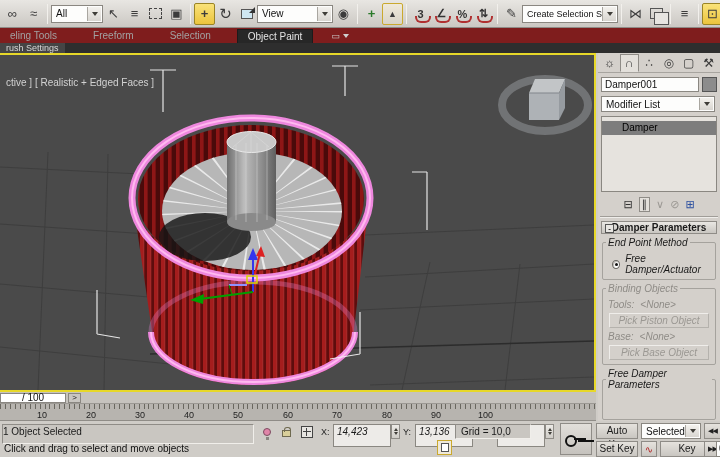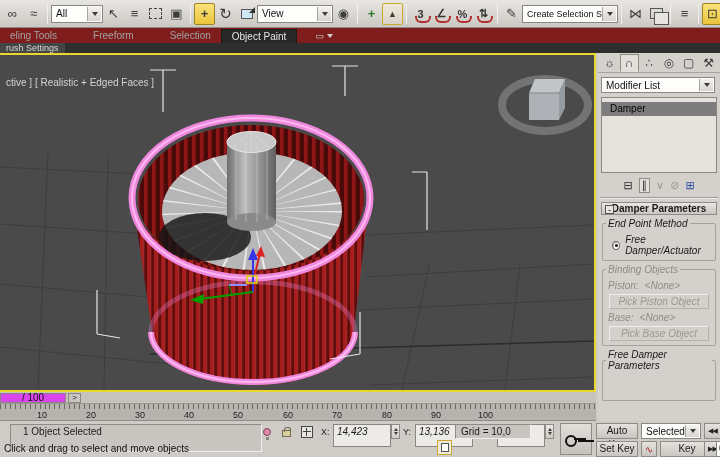--- a/index.html
+++ b/index.html
@@ -48,21 +48,21 @@
 
   
   #cmd-panel { position:absolute; left:598px; top:53px; width:122px; height:368px; background:#d4d0cb; overflow:hidden; }
   #panel-tabs { display:flex; height:20px; border-bottom:1px solid #a7a49f; align-items:center; padding:0 2px; gap:1px; }
   .ptab { width:19px; height:18px; display:flex; align-items:center; justify-content:center; font-size:12px; color:#3a3a3a; }
   .ptab.active { background:#e3e0db; border:1px solid #8f8c87; border-bottom-color:#e3e0db; }
   .fieldrow { display:flex; align-items:center; margin:4px 3px 0 3px; gap:3px; }
   .text-field { flex:1; height:15px; background:#fdfdfc; border:1px solid #8a8781; padding:0 3px; line-height:13px; color:#111; }
   .color-swatch { width:15px; height:15px; background:#8c8c8c; border:1px solid #555; }
   #mod-stack { margin:4px 3px 0 3px; height:76px; background:#e6e3de; border:1px solid #8a8781; }
-  #stack-row { margin-top:4px; height:14px; background:#7d7d7d; color:#000; padding-left:8px; line-height:14px; }
+  #stack-row { margin-top:4px; height:14px; background:#7d7d7d; color:#000; padding-left:20px; line-height:14px; }
   #stack-toolbar { display:flex; align-items:center; justify-content:center; gap:6px; height:18px; margin-top:3px; }
   .stk-icon { font-size:11px; color:#333; }
   .stk-icon.disabled { color:#9b9893; }
   .stk-icon.blue { color:#2b4fa0; }
   .hsep { height:2px; margin:3px 2px; border-top:1px solid #a09d98; border-bottom:1px solid #efedea; }
   #rollout-header { margin:2px 3px; height:13px; background:linear-gradient(#e9e7e3,#c9c6c1); border:1px solid #8f8c87;
     display:flex; align-items:center; justify-content:center; position:relative; font-weight:bold; }
   #rollout-minus { position:absolute; left:3px; top:2px; width:9px; height:9px; border:1px solid #555; background:#e8e6e2;
     font-size:8px; line-height:7px; text-align:center; font-weight:bold; }
   fieldset { border:1px solid #a5a29d; border-radius:2px; margin:3px 4px 0 4px; padding:2px 3px 4px 3px; position:relative;font-style:italic; }
@@ -74,29 +74,29 @@
   .radio.on::after { content:""; position:absolute; left:2px; top:2px; width:3px; height:3px; border-radius:50%; background:#111; }
   .pick-btn { display:block; margin:3px auto 0 auto; width:100px; height:15px; background:#d4d0cb;
     border:1px solid #b5b2ad; border-top-color:#efedea; border-left-color:#efedea; color:#9b9893; text-align:center; line-height:13px; }
   .bind-row { display:flex; gap:6px; margin:3px 0 0 2px; }
   .tri-up-s { width:0; height:0; border-left:2.5px solid transparent; border-right:2.5px solid transparent; border-bottom:3px solid #3f3d38; }
   .tri-down-s { width:0; height:0; border-left:2.5px solid transparent; border-right:2.5px solid transparent; border-top:3px solid #3f3d38; }
 
   
   #bottom-area { position:absolute; left:0; top:421px; width:720px; height:36px; background:#cfccc7; }
   #time-slider-row { position:absolute; left:0; top:392px; width:596px; height:12px; background:#c6c3be; border-bottom:1px solid #9b9893; }
-  #time-handle { position:absolute; left:0; top:1px; width:66px; height:10px; background:#d946ef; border:1px solid #8a8781;
+  #time-handle { position:absolute; left:0; top:1px; width:66px; height:10px; background:#ffffff; border:1px solid #8a8781;
     text-align:center; line-height:8px; color:#111; }
   #time-next { position:absolute; left:68px; top:1px; width:13px; height:10px; background:#c9c6c1; border:1px solid #8a8781;
     text-align:center; line-height:8px; font-size:8px; }
   #ruler { position:absolute; left:0; top:404px; width:596px; height:17px; background:#b7b4af; border-bottom:1px solid #8f8c87;
     background-image:repeating-linear-gradient(90deg,#69675f 0 1px,transparent 1px 4.95px); background-size:100% 5px; background-repeat:no-repeat; }
   .ruler-num { position:absolute; top:6px; font-size:9px; color:#222; }
   .sunken { background:#c9c6c1; border:1px solid #8f8c87; border-bottom-color:#f0eeea; border-right-color:#f0eeea; }
-  #status-text { position:absolute; left:10px; top:3px; width:252px; height:28px; line-height:13px; padding-left:12px; }
+  #status-text { position:absolute; left:2px; top:3px; width:252px; height:20px; line-height:13px; padding-left:0; }
   .mini-icon { position:absolute; top:3px; width:17px; height:15px; display:flex; align-items:center; justify-content:center; }
   .bulb { width:8px; height:8px; border-radius:50%; background:#e085a8; border:1px solid #7c4b60; position:relative; }
   .bulb::after { content:""; position:absolute; left:2px; top:8px; width:3px; height:3px; background:#8a8781; }
   .lock { width:9px; height:7px; background:#d9cf9a; border:1px solid #6f6a50; position:relative; margin-top:4px; }
   .lock::before { content:""; position:absolute; left:1px; top:-4px; width:5px; height:4px; border:1px solid #6f6a50; border-bottom:none; border-radius:3px 3px 0 0; }
   .xform-icon { width:12px; height:12px; border:1px solid #444; background:
     linear-gradient(#444,#444) center/8px 1px no-repeat, linear-gradient(#444,#444) center/1px 8px no-repeat, #e7e5e1; }
   .coord-label { position:absolute; top:6px; font-size:9px; color:#222; }
   .coord-field { position:absolute; top:3px; height:23px; background:#edebe8; border:1px solid #8a8781; line-height:13px; padding-left:3px;font-style:italic; }
   .coord-spin { position:absolute; top:3px; width:9px; height:15px; background:linear-gradient(#eceae6,#cfccc7);
@@ -188,21 +188,21 @@
   <div class="tb-sep"></div>
   <div class="tb-icon active">⊡</div>
   <div class="tb-icon">∿</div>
 
 </div>
 
 <div id="ribbon-tabs">
   <div class="rtab">eling Tools</div>
   <div class="rtab" style="margin-left:16px">Freeform</div>
   <div class="rtab" style="margin-left:16px">Selection</div>
-  <div class="rtab active" style="">Object Paint</div>
+  <div class="rtab active" style="margin-left:16px">Object Paint</div>
   <div id="ribbon-min-btn">
     <span>▭</span>
     <span class="tri-down" style="border-top-color:#cfcfcf"></span>
   </div>
 </div>
 <div id="subtab-row">
   <div id="subtab">rush Settings</div>
 </div>
 
 <div id="viewport">
@@ -305,20 +305,24 @@
 <div id="cmd-panel">
   <div id="panel-tabs">
     <div class="ptab">☼</div>
     <div class="ptab active">∩</div>
     <div class="ptab">∴</div>
     <div class="ptab">◎</div>
     <div class="ptab">▢</div>
     <div class="ptab">⚒</div>
   </div>
 
+  <div class="fieldrow">
+    <div class="text-field">Damper001</div>
+    <div class="color-swatch"></div>
+  </div>
 
   <div class="fieldrow">
     <div class="dd" style="width:114px;height:16px">
       <span>Modifier List</span>
       <span class="arrow-box">
           <span class="tri-down"></span>
         </span>
     </div>
   </div>
 
@@ -345,21 +349,21 @@
     <legend>End Point Method</legend>
     <div class="radio-row">
       <span class="radio on"></span>
       <span>Free Damper/Actuator</span>
     </div>
   </fieldset>
 
   <fieldset class="disabled">
     <legend>Binding Objects</legend>
     <div class="bind-row">
-      <span class="disabled-text">Piston:</span>
+      <span class="disabled-text">Tools:</span>
       <span class="disabled-text">&lt;None&gt;</span>
     </div>
     <div class="pick-btn">Pick Piston Object</div>
     <div class="bind-row">
       <span class="disabled-text">Base:</span>
       <span class="disabled-text">&lt;None&gt;</span>
     </div>
     <div class="pick-btn">Pick Base Object</div>
   </fieldset>
 

